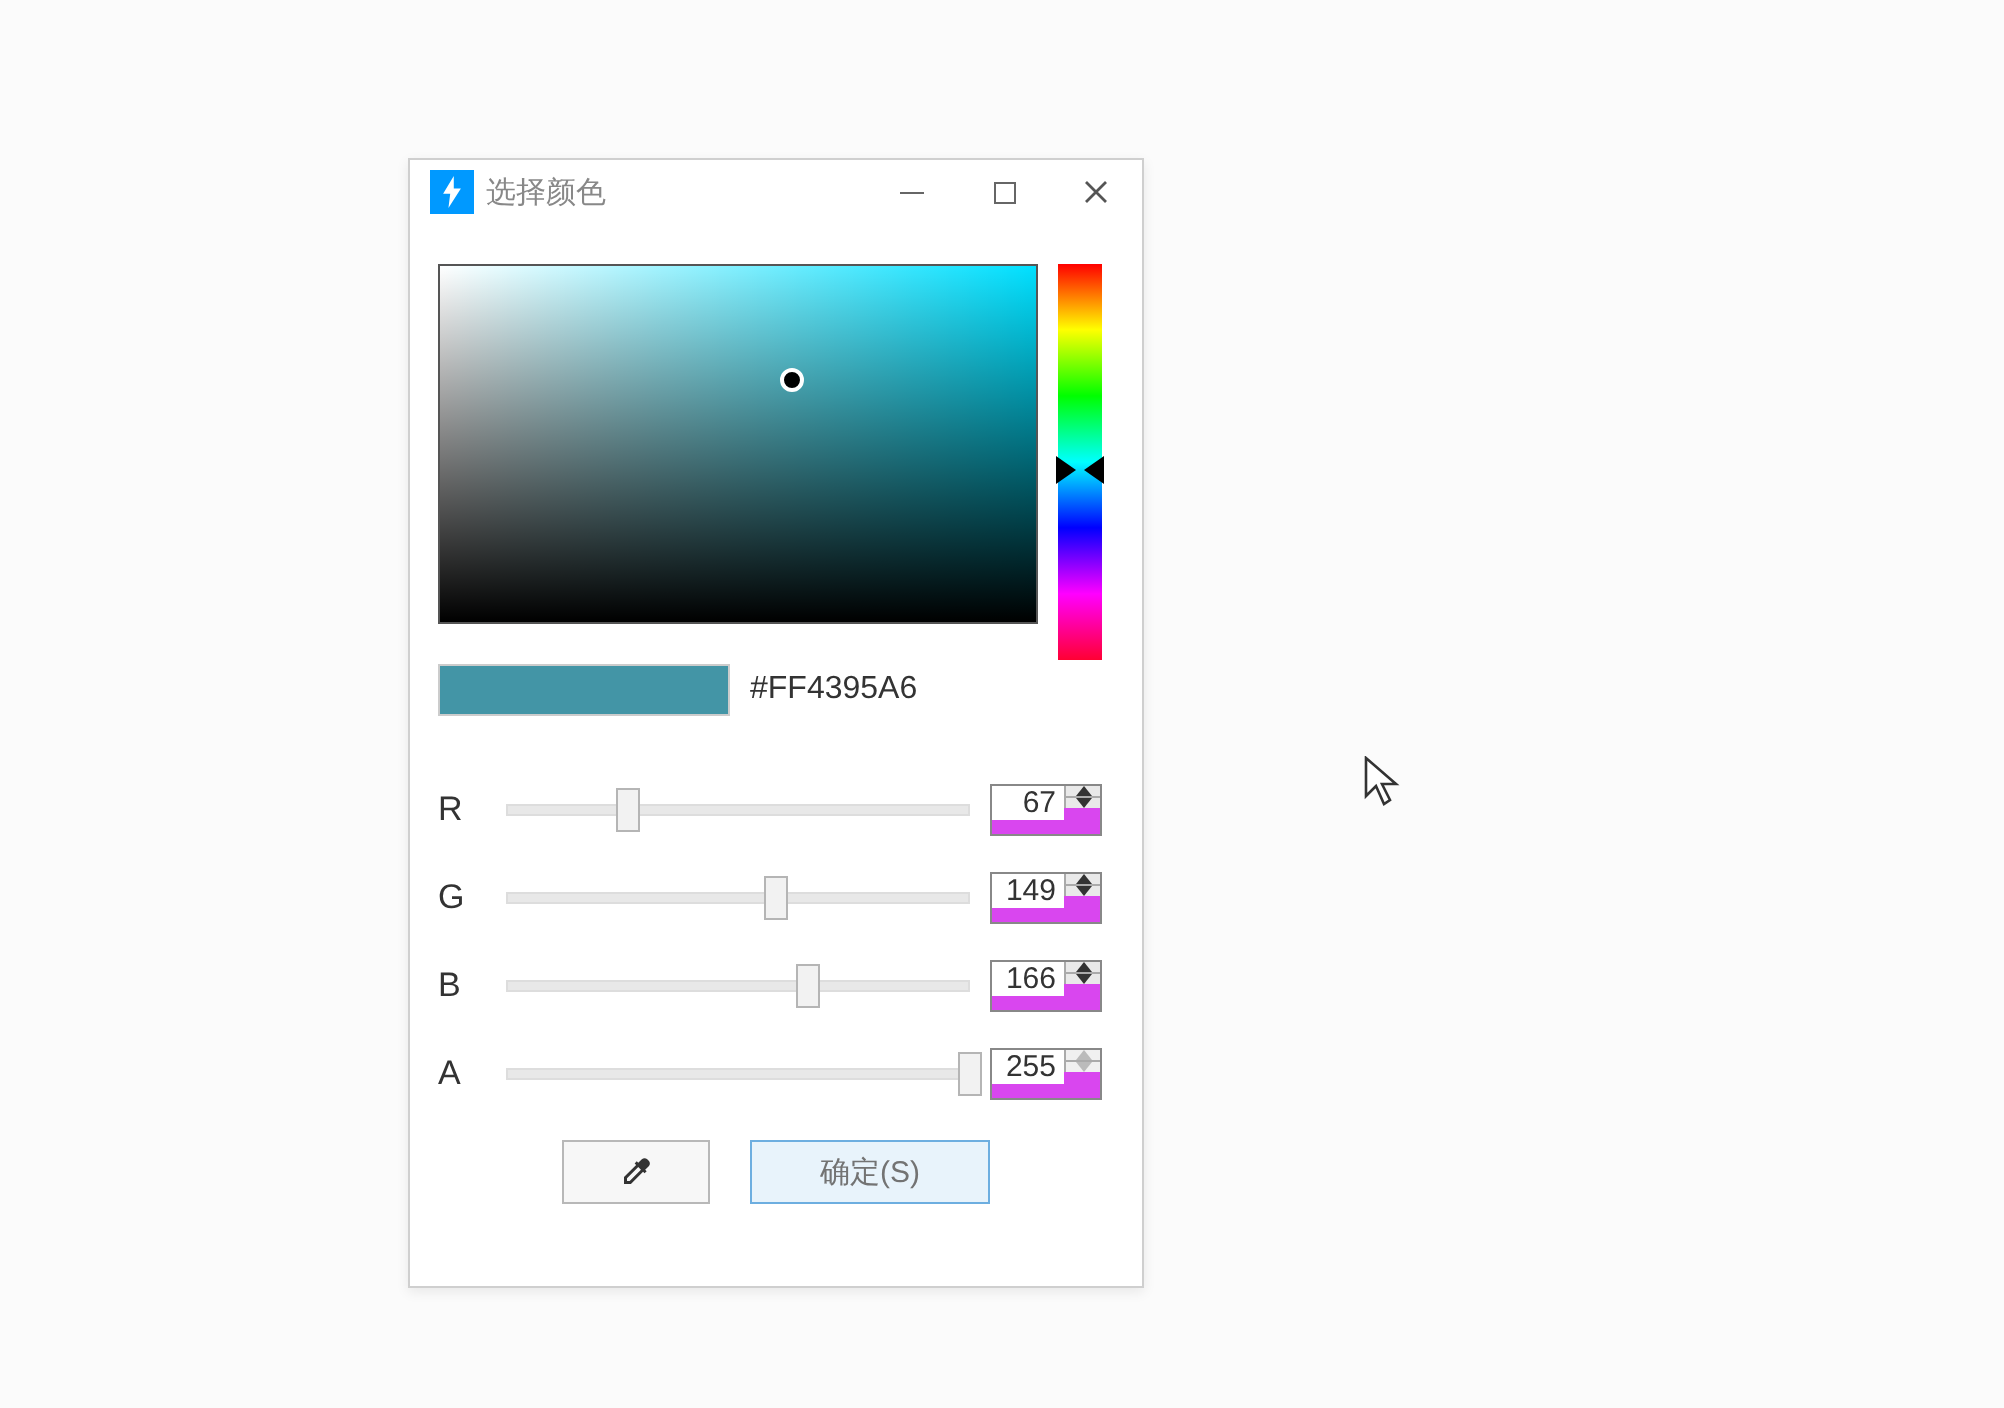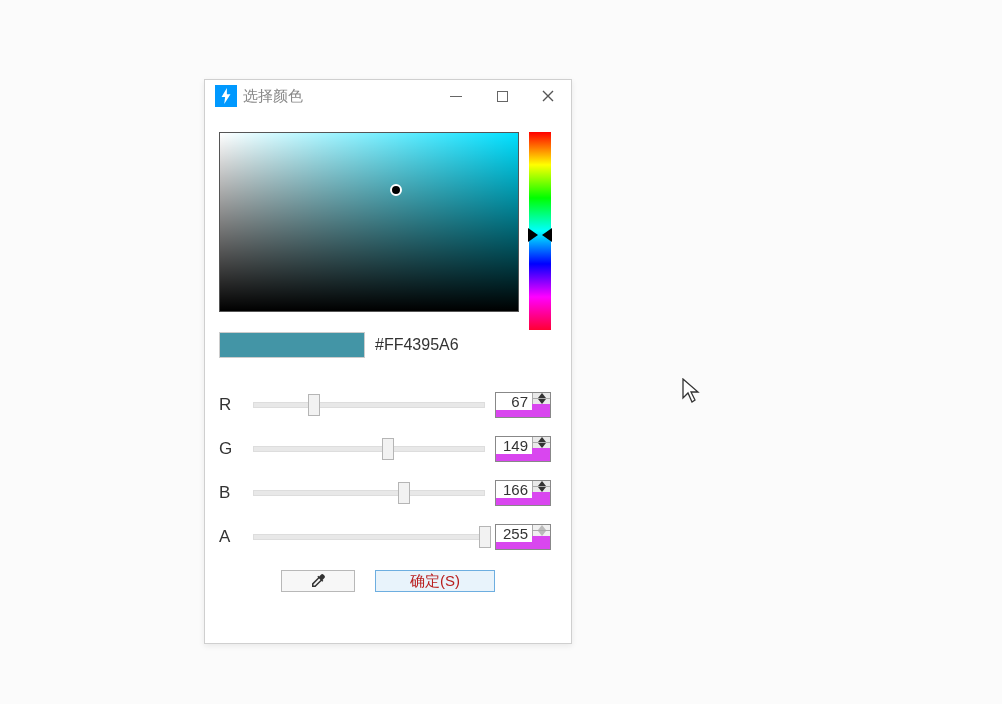--- a/index.html
+++ b/index.html
@@ -179,26 +179,26 @@
   .spin.disabled .spin-btn svg { fill: #bbb; }
 
   
   .btn-row {
     margin-top: 20px;
     display: flex;
     justify-content: center;
     gap: 20px;
   }
   .btn {
-    height: 22px;
+    height: 32px;
     border: 1px solid #b8b8b8;
     background: #f7f7f7;
     display: flex; align-items: center; justify-content: center;
     font-size: 15px;
-    color: #b91c1c;
+    color: #737373;
   }
   .btn-eyedrop { width: 74px; }
   .btn-ok {
     width: 120px;
     background: #e8f3fb;
     border-color: #6daee0;
   }
   .eyedrop-svg { width: 18px; height: 18px; }
 
   

